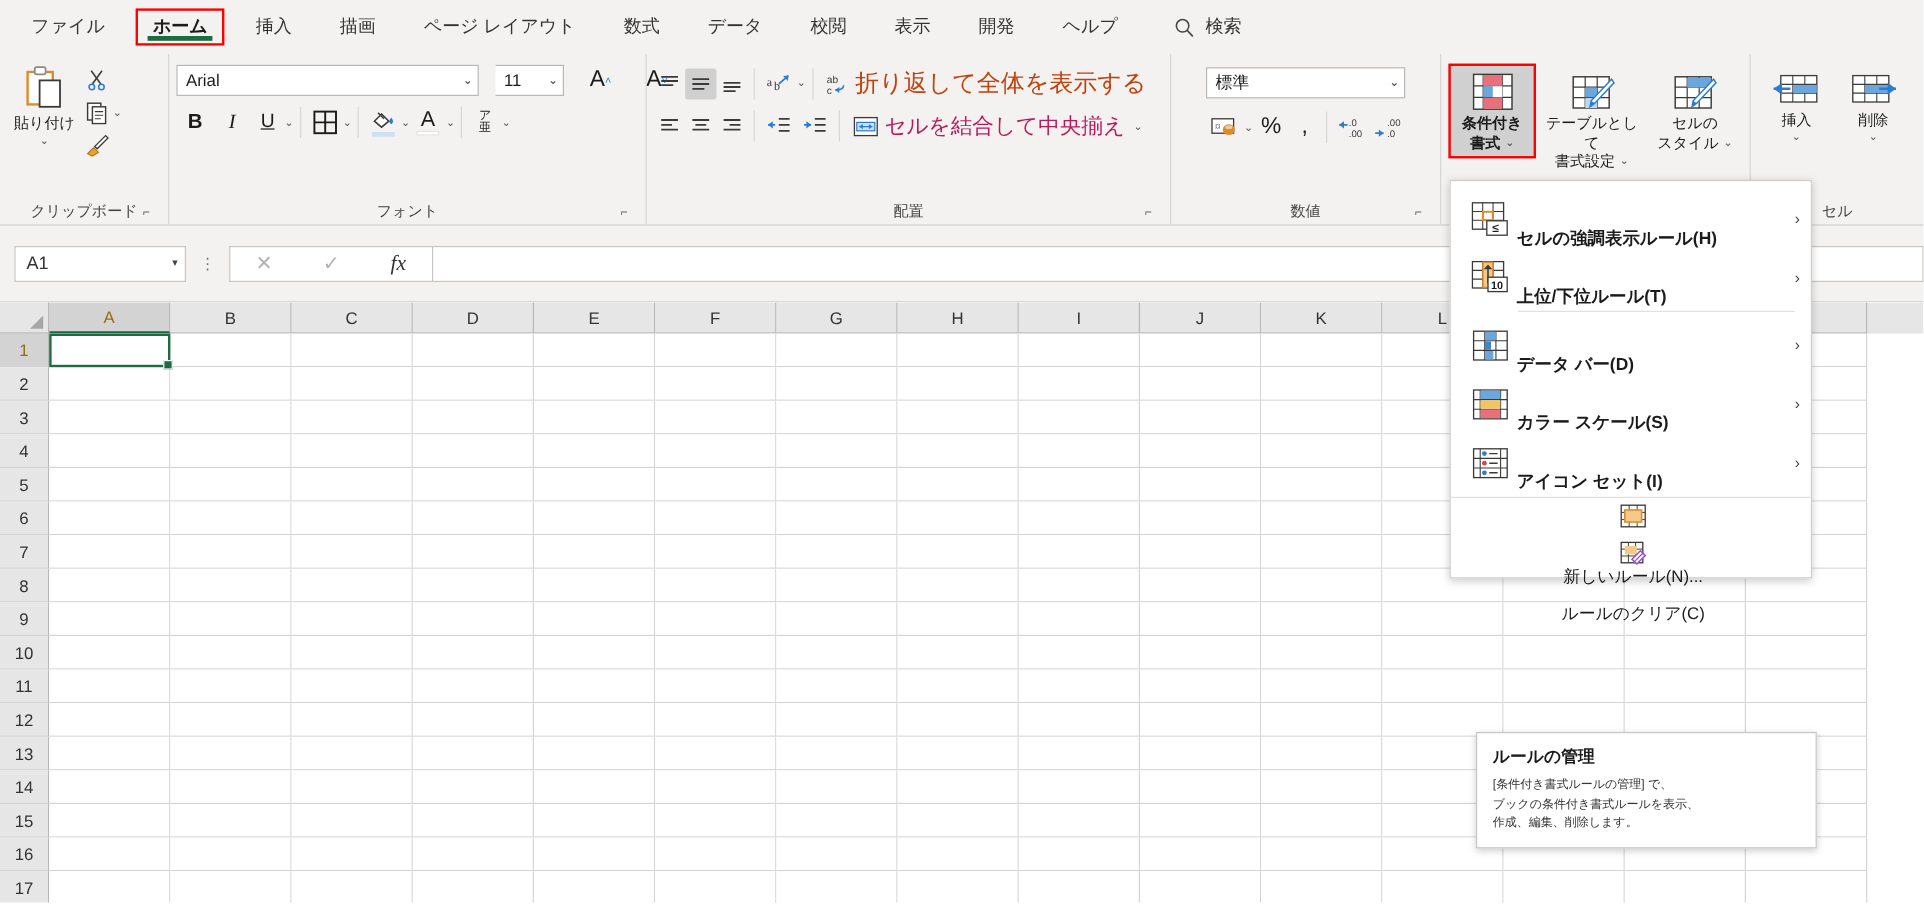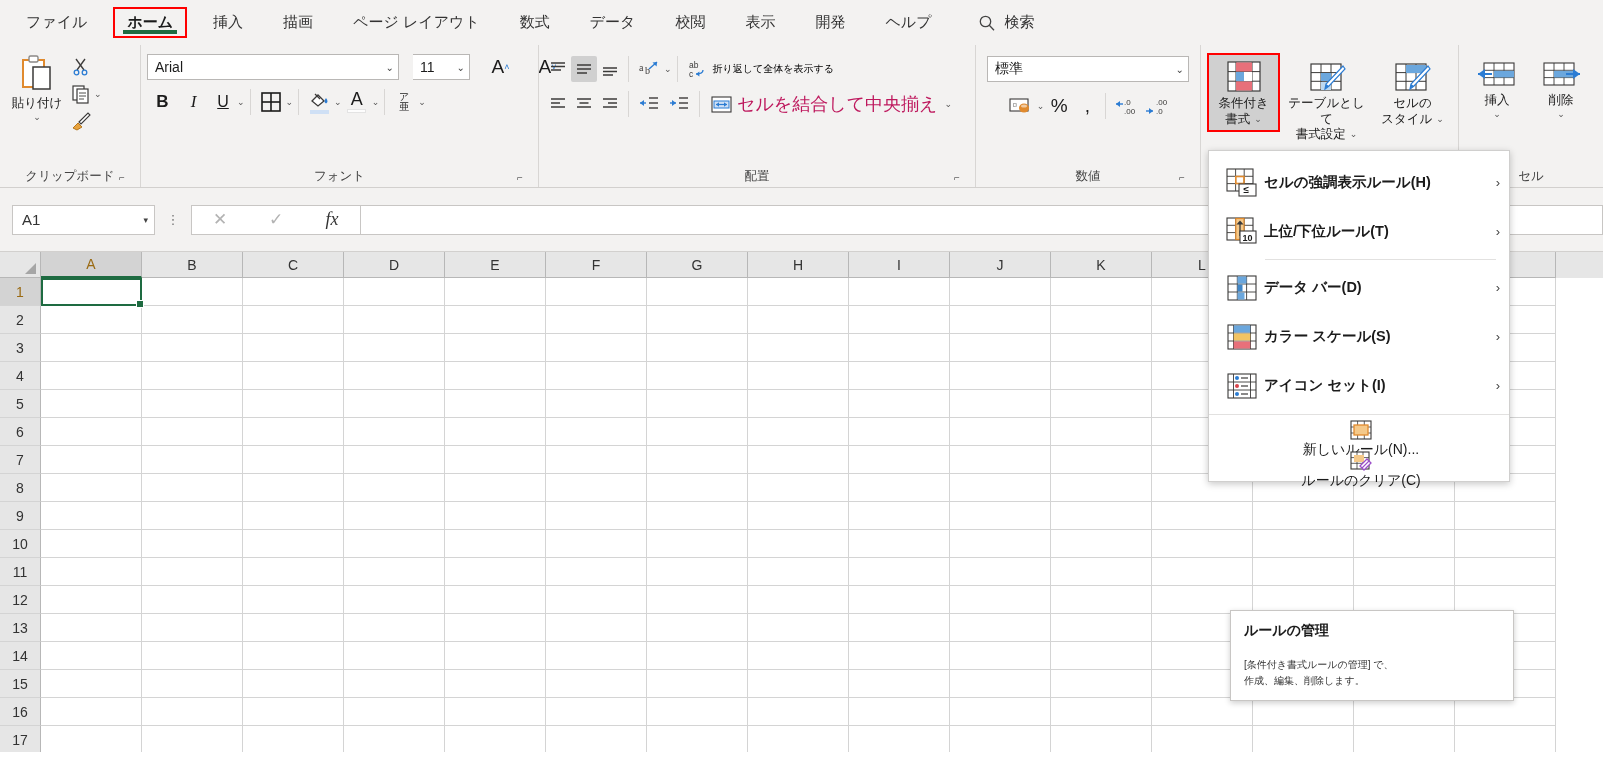--- a/index.html
+++ b/index.html
@@ -132,39 +132,39 @@
   .cfmenu{
     position:absolute; left:1208px; top:150px; width:302px;
     background:#fff; border:1px solid #d0cfce;
     box-shadow:0 2px 7px rgba(0,0,0,.22); z-index:40; padding:7px 0 0 0;
   }
   .mi{
     display:flex; align-items:center; height:49px; padding:0 9px 0 13px;
     font-size:14.5px; color:#1b1b1b; font-weight:bold; position:relative;
   }
   .mi .mico{ width:42px; min-width:42px; display:flex; align-items:center; justify-content:center; }
-  .mi .mlbl{ flex:1; white-space:nowrap; }
+  .mi .mlbl{ flex:1; white-space:nowrap;margin-top:31px; }
   .mi .mchev{ font-size:13px; color:#444; font-weight:normal; padding-left:6px; }
   .mi.small{ height:31px; font-size:14px; font-weight:normal;flex-direction:column; }
   .mi.small .mico{ width:36px; min-width:36px; }
   .mi.hl{ background:#d6d6d6; border:2px solid #ff0000; margin:0 -1px; }
   .msep{ height:1px; background:#e2e1e0; margin:3px 13px 3px 56px; }
   .msep.full{ margin:4px 0 4px 0; }
 
   
   .tooltip{
     position:absolute; left:1230px; top:610px; width:284px;
     background:#fff; border:1px solid #c8c6c4; box-shadow:0 2px 6px rgba(0,0,0,.2);
     padding:11px 13px 12px 13px; z-index:50;
   }
-  .tt-title{ font-size:14px; font-weight:bold; color:#1b1b1b; margin-bottom:17px; }
+  .tt-title{ font-size:14px; font-weight:bold; color:#1b1b1b; margin-bottom:7px; }
   .tt-body{ font-size:10px; color:#333; line-height:1.55; }
 
   
-  .hl-box{ border:2px solid #ff0000 !important; background:#d0d0d0; }
+  .hl-box{ border:2px solid #ff0000 !important; background:#d0d0d0;font-weight:bold; }
 
   
   svg{ display:block; }
 </style>
 </head>
 <body>
 
 <div class="tabstrip">
   <div class="tab"><span>ファイル</span></div>
   <div class="tab active">
@@ -347,21 +347,21 @@
         <div class="sep-v"></div>
         <div class="row" style="padding-left:6px;">
           <span style="margin-right:4px;">
             <svg width="20" height="20" viewBox="0 0 20 20">
                 <text x="0" y="9" font-size="8.5" fill="#3b3a39" font-family="sans-serif">ab</text>
                 <text x="0" y="18" font-size="8.5" fill="#3b3a39" font-family="sans-serif">c</text>
                 <path d="M7 15 q7 0 7 -4" stroke="#2b7cd3" stroke-width="1.3" fill="none"></path>
                 <path d="M7 15 l3.4 -2.4 l0 4.8 Z" fill="#2b7cd3"></path>
               </svg>
           </span>
-          <span style="font-size:10px;color:#000000;">折り返して全体を表示する</span>
+          <span style="font-size:20px;color:#c2410c;">折り返して全体を表示する</span>
         </div>
       </div>
       <div class="row" style="margin-top:9px;">
         <div class="sbtn">
           <svg width="20" height="18" viewBox="0 0 20 18">
               <line x1="3" y1="4" x2="17" y2="4" stroke="#3b3a39" stroke-width="1.5"></line>
               <line x1="3" y1="8" x2="12" y2="8" stroke="#3b3a39" stroke-width="1.5"></line>
               <line x1="3" y1="12" x2="17" y2="12" stroke="#3b3a39" stroke-width="1.5"></line>
             </svg>
         </div>
@@ -415,21 +415,21 @@
       </div>
     </div>
     <div class="group-label">
       <span>配置</span>
       <span class="dlg-launch">⌐</span>
     </div>
   </div>
 
   <div class="group" style="width:225px;">
     <div class="group-body" style="flex-direction:column;padding-top:7px;align-items:center;">
-      <div class="combo" style="width:202px;">
+      <div class="combo" style="width:166px;">
         <span class="cv">標準</span>
         <span class="cc">⌄</span>
       </div>
       <div class="row" style="margin-top:11px;">
         <div class="sbtn" style="width:32px;">
           <svg width="24" height="20" viewBox="0 0 24 20">
               <rect x="1" y="3" width="18" height="12" fill="#fff" stroke="#3b3a39" stroke-width="1.1"></rect>
               <text x="3.5" y="12" font-size="9" fill="#3b3a39" font-family="serif">¤</text>
               <ellipse cx="15" cy="12" rx="5" ry="4.5" fill="#e08a2e"></ellipse>
               <path d="M12 10 a3 1.6 0 0 0 6 0 a3 1.6 0 0 0 -6 0" fill="#fff" opacity=".55"></path>
@@ -1075,15 +1075,16 @@
     </span>
     <span class="mlbl">ルールのクリア(C)</span>
   </div>
 
 </div>
 
 <div class="tooltip">
   <div class="tt-title">ルールの管理</div>
   <div class="tt-body">
     <div>[条件付き書式ルールの管理] で、</div>
+    <div>ブックの条件付き書式ルールを表示、</div>
     <div>作成、編集、削除します。</div>
   </div>
 </div>
 
 </body></html>

